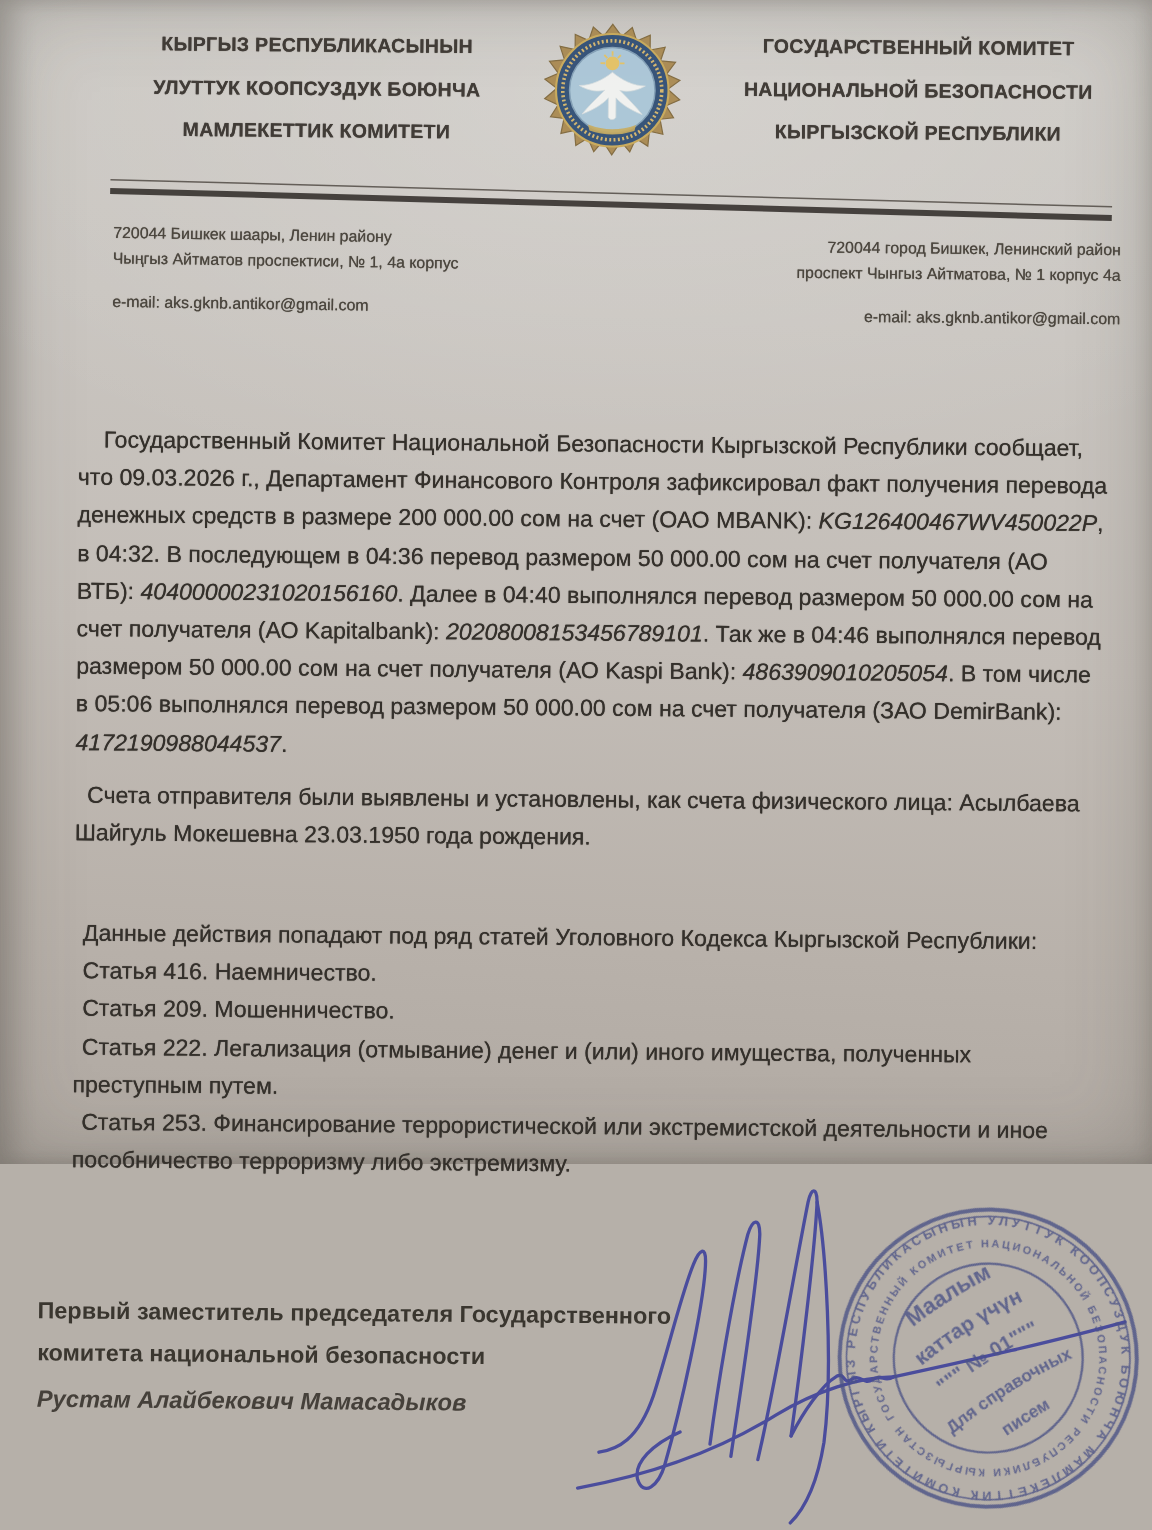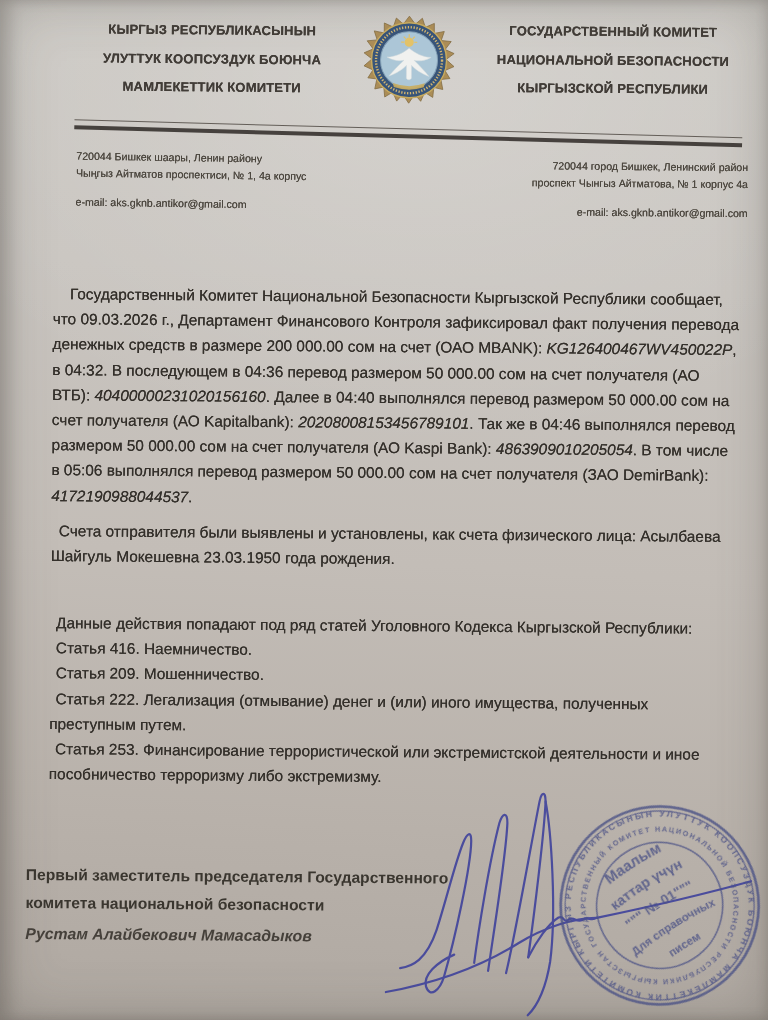--- a/index.html
+++ b/index.html
@@ -3,21 +3,21 @@
 <meta charset="utf-8">
 <style>
   html,body{margin:0;padding:0;}
   body{
     width:768px;height:1020px;overflow:hidden;
     background:#b6b0a9;
     font-family:"Liberation Sans", sans-serif;
     -webkit-font-smoothing:antialiased;
   }
   #paper{
-    position:relative;width:768px;height:1020px;
+    position:relative;width:768px;height:776px;
     background:
       radial-gradient(120% 60% at 55% 8%, rgba(255,255,255,.18), rgba(255,255,255,0) 60%),
       linear-gradient(183deg,#ccc9c4 0%,#c9c5c0 28%,#c3bdb7 55%,#b8b1aa 80%,#afa8a1 100%);
     box-shadow:inset 0 0 55px rgba(70,64,58,.28), inset 10px 0 14px rgba(70,64,58,.20), inset -4px 0 10px rgba(70,64,58,.12);
   }
   #content{position:absolute;inset:0;transform:rotate(.5deg);transform-origin:50% 40%;}
   .soft{text-shadow:0 0 .5px currentColor;}
 
   
   .org{position:absolute;text-align:center;font-weight:700;color:#413c37;font-size:13px;line-height:28.5px;letter-spacing:.2px;}

